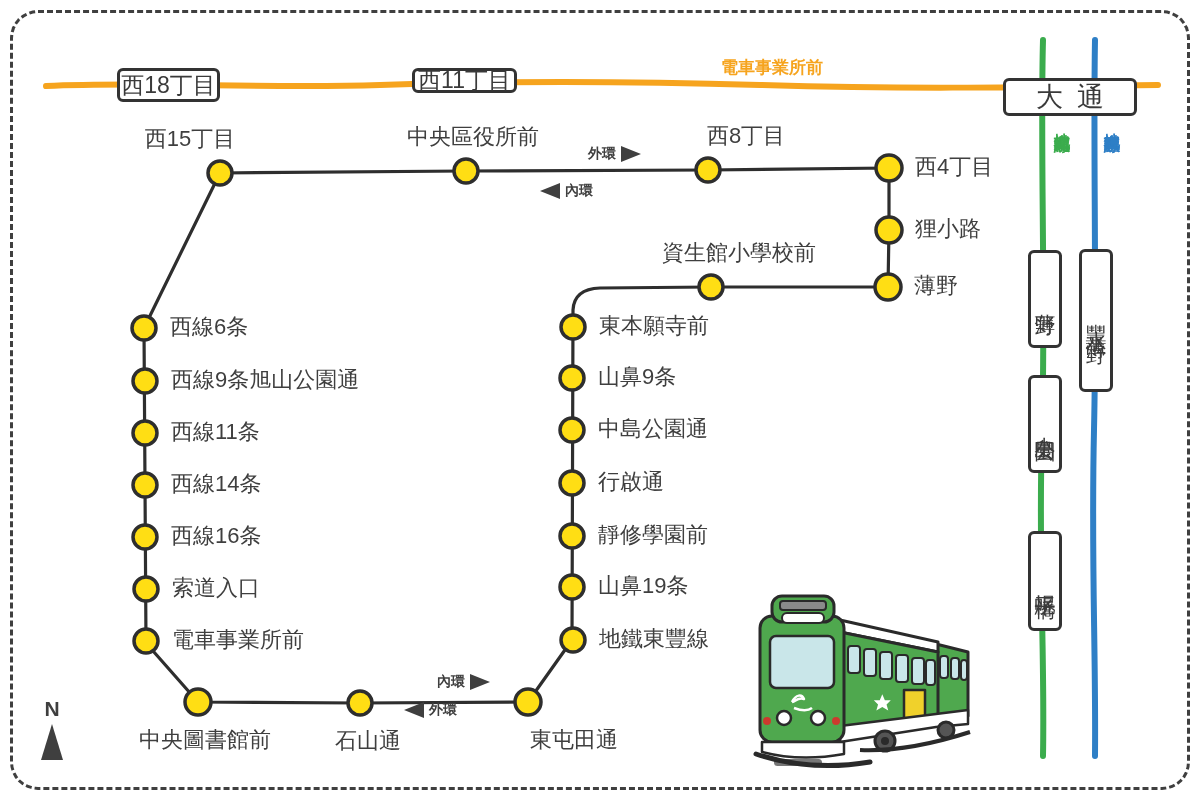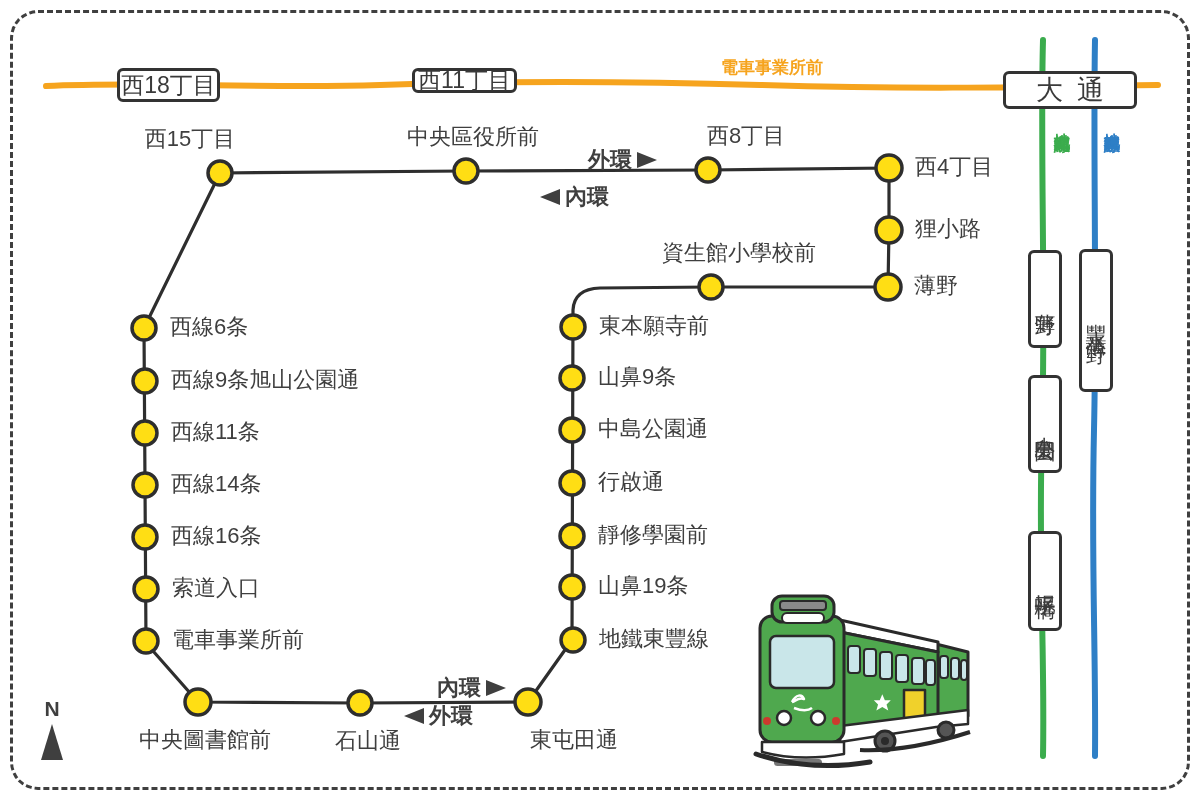--- a/index.html
+++ b/index.html
@@ -23,21 +23,21 @@
   .vbox{writing-mode:vertical-rl;text-orientation:upright;font-size:21px;font-weight:500;letter-spacing:2px;}
   .vbox.wide{letter-spacing:7px;}
   
   .line-name{position:absolute;font-weight:bold;font-size:17px;z-index:2;white-space:nowrap;}
   .line-name.h{transform:translateX(-50%);}
   .line-name.v{writing-mode:vertical-rl;text-orientation:upright;font-size:16px;letter-spacing:1px;}
   
   .st-label{position:absolute;font-size:22px;font-weight:500;color:#3f3f3f;white-space:nowrap;z-index:2;line-height:28px;}
   .st-label.center{transform:translateX(-50%);}
   
-  .dir{position:absolute;display:flex;align-items:center;gap:5px;font-size:22px;font-weight:600;color:#3f3f3f;z-index:2;}
+  .dir{position:absolute;display:flex;align-items:center;gap:5px;font-size:14px;font-weight:600;color:#3f3f3f;z-index:2;}
   .tri-r{width:0;height:0;border-top:8px solid transparent;border-bottom:8px solid transparent;border-left:20px solid #3f3f3f;}
   .tri-l{width:0;height:0;border-top:8px solid transparent;border-bottom:8px solid transparent;border-right:20px solid #3f3f3f;}
   .compass-n{position:absolute;left:52px;top:697px;transform:translateX(-50%);font-size:21px;font-weight:bold;color:#3f3f3f;z-index:2;}
 </style>
 </head>
 <body>
 
 <div class="canvas">
 
   <svg class="layer" width="1200" height="800" viewBox="0 0 1200 800">
@@ -73,21 +73,21 @@
       </g>
     <polygon points="52,724 41,760 63,760" fill="#3f3f3f"></polygon>
   </svg>
 
   <div class="line-name h" style="left:772px;top:56px;color:var(--c-tozai);">電車事業所前</div>
   <div class="line-name v" style="left:1051px;top:120px;color:var(--c-namboku);">地鐵南北線</div>
   <div class="line-name v" style="left:1101px;top:120px;color:var(--c-toho);">地鐵東豐線</div>
 
   <div class="hbox" style="left:117px;top:68px;width:103px;height:34px;">西18丁目</div>
   <div class="hbox" style="left:412px;top:68px;width:105px;height:25px;">西11丁目</div>
-  <div class="hbox big" style="left:1003px;top:71px;width:134px;height:38px;">大通</div>
+  <div class="hbox big" style="left:1003px;top:78px;width:134px;height:38px;">大通</div>
   <div class="vbox" style="left:1028px;top:250px;width:34px;height:98px;">薄野</div>
   <div class="vbox" style="left:1028px;top:375px;width:34px;height:98px;">中島公園</div>
   <div class="vbox" style="left:1028px;top:531px;width:34px;height:100px;">幌平橋</div>
   <div class="vbox wide" style="left:1079px;top:249px;width:34px;height:143px;">豐水薄野</div>
 
   <div class="dir" style="left:588px;top:145px;">
     <span>外環</span>
     <span class="tri-r"></span>
   </div>
   <div class="dir" style="left:540px;top:182px;">

